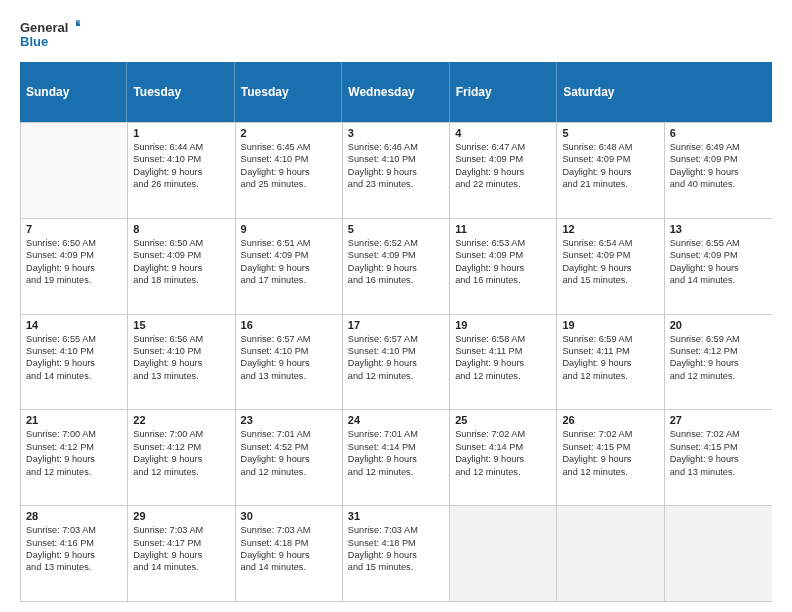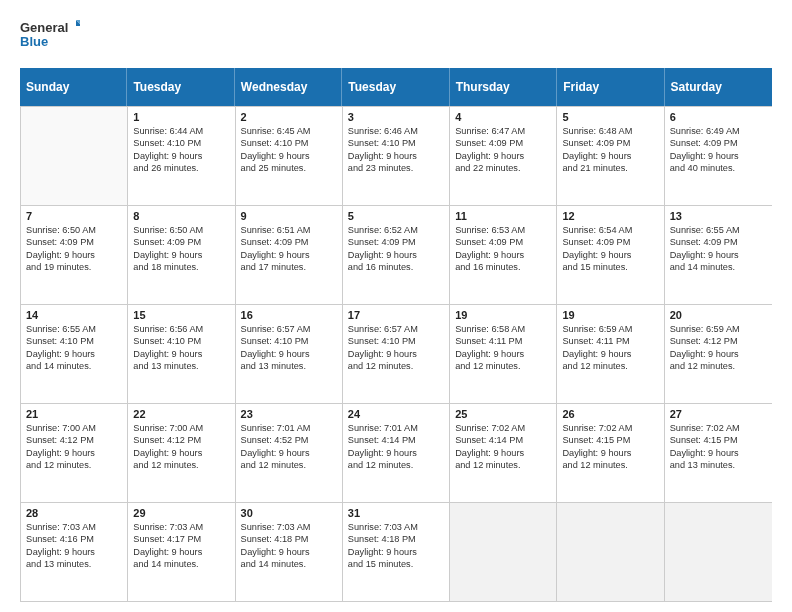--- a/index.html
+++ b/index.html
@@ -14,21 +14,21 @@
       width: 792px;
       height: 612px;
       padding: 16px 20px 10px 20px;
       display: flex;
       flex-direction: column;
     }
     .header {
       display: flex;
       justify-content: space-between;
       align-items: flex-start;
-      margin-bottom: 16px;
+      margin-bottom: 10px;
     }
     .logo {
       display: flex;
       align-items: center;
       gap: 4px;
     }
     .title-block {
       text-align: right;
     }
     .month-title {
@@ -49,21 +49,21 @@
     }
     .cal-header {
       display: grid;
       grid-template-columns: repeat(7, 1fr);
       background: #1a6faf;
     }
     .cal-header-cell {
       color: #fff;
       font-size: 12px;
       font-weight: bold;
-      padding: 12px 6px;
+      padding: 23px 6px;
       text-align: left;
       border-right: 1px solid rgba(255,255,255,0.3);
     }
     .cal-header-cell:last-child { border-right: none; }
     .cal-body {
       flex: 1;
       display: flex;
       flex-direction: column;
       border-left: 1px solid #ccc;
       border-bottom: 1px solid #ccc;
@@ -115,23 +115,22 @@
     <div class="title-block">
       <div class="month-title"></div>
       <div class="subtitle"></div>
     </div>
   </div>
 
   <div class="calendar">
     <div class="cal-header">
     <div class="cal-header-cell">Sunday</div>
         <div class="cal-header-cell">Tuesday</div>
+        <div class="cal-header-cell">Tuesday</div>
         <div class="cal-header-cell">Wednesday</div>
-        <div class="cal-header-cell">Tuesday</div>
-        <div class="cal-header-cell">Thursday</div>
         <div class="cal-header-cell">Friday</div>
         <div class="cal-header-cell">Saturday</div>
       </div>
     <div class="cal-body">
     <div class="cal-row">
           <div class="cal-cell empty"></div>
           <div class="cal-cell">
             <span class="day-num">1</span>
             <span class="cell-line">Sunrise: 6:44 AM</span>
             <span class="cell-line">Sunset: 4:10 PM</span>

